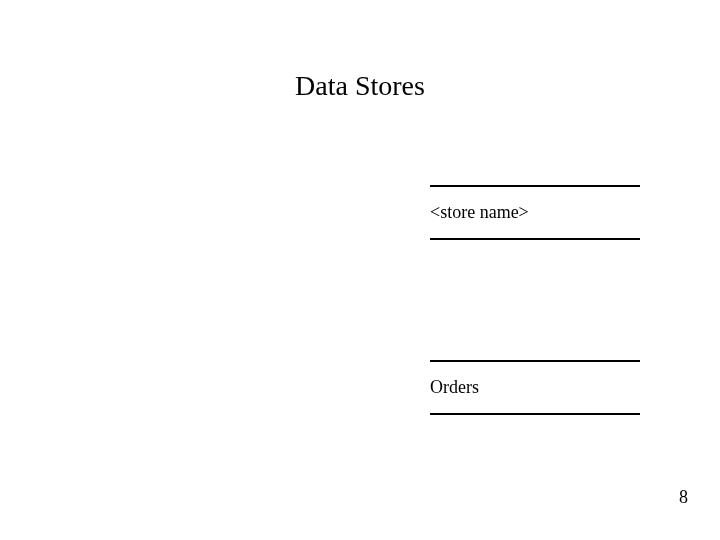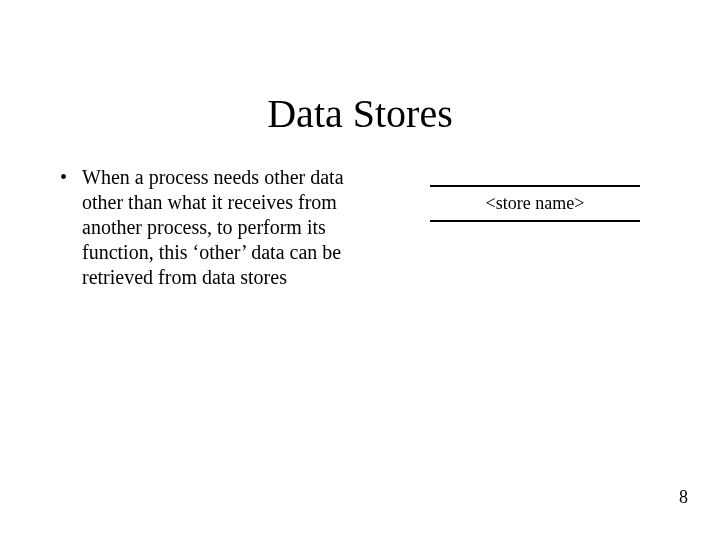--- a/index.html
+++ b/index.html
@@ -16,23 +16,22 @@
     width: 720px;
     height: 540px;
     box-sizing: border-box;
   }
   .title {
     position: absolute;
     top: 70px;
     left: 0;
     width: 720px;
     text-align: center;
-    font-size: 40px;
+    font-size: 28px;
     font-weight: 400;
-    margin-top: 20px;
   }
   .body {
     position: absolute;
     top: 165px;
     left: 60px;
     width: 290px;
     font-size: 20px;
     line-height: 1.25;
   }
   ul.bullets {
@@ -53,44 +52,43 @@
   }
   .diagram {
     position: absolute;
     top: 185px;
     left: 430px;
     width: 210px;
   }
   .store-box {
     border-top: 2.5px solid #000;
     border-bottom: 2.5px solid #000;
-    text-align: center;
     font-size: 18px;
-    padding: 6px 0;
+    padding: 15px 0;
     margin-bottom: 120px;
   }
   .page-num {
     position: absolute;
     right: 32px;
     bottom: 32px;
     font-size: 18px;
   }
 </style>
 </head>
 <body>
 
 <div class="slide">
 
   <div class="title">Data Stores</div>
 
   <div class="body">
     <ul class="bullets">
-      <li>When a process needs other data other than what it receives from another process, to perform its function, this ‘other’ data can be retrieved from data stores</li>
     </ul>
   </div>
 
   <div class="diagram">
     <div class="store-box">&lt;store name&gt;</div>
+    <div class="store-box">Orders</div>
   </div>
 
   <div class="page-num">8</div>
 
 </div>
 
 </body></html>

